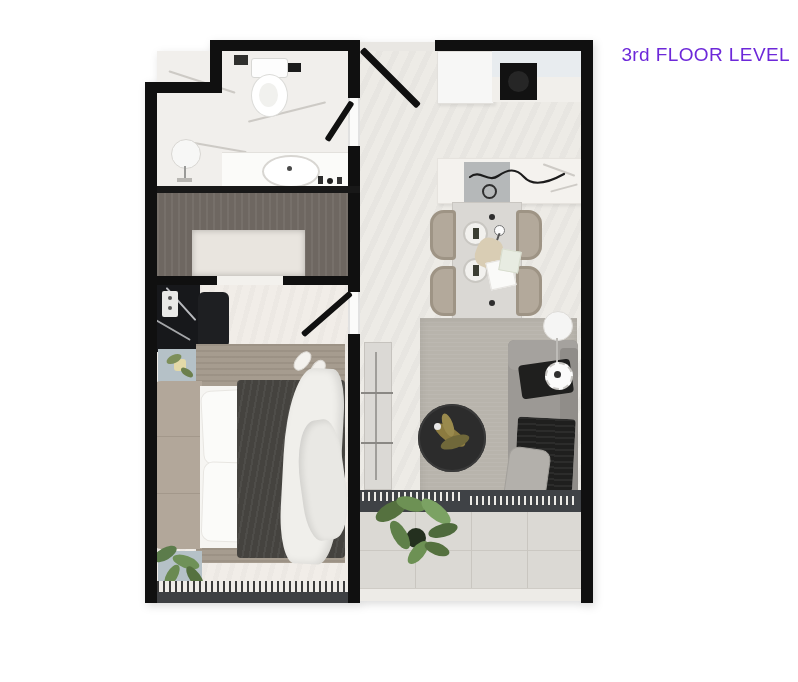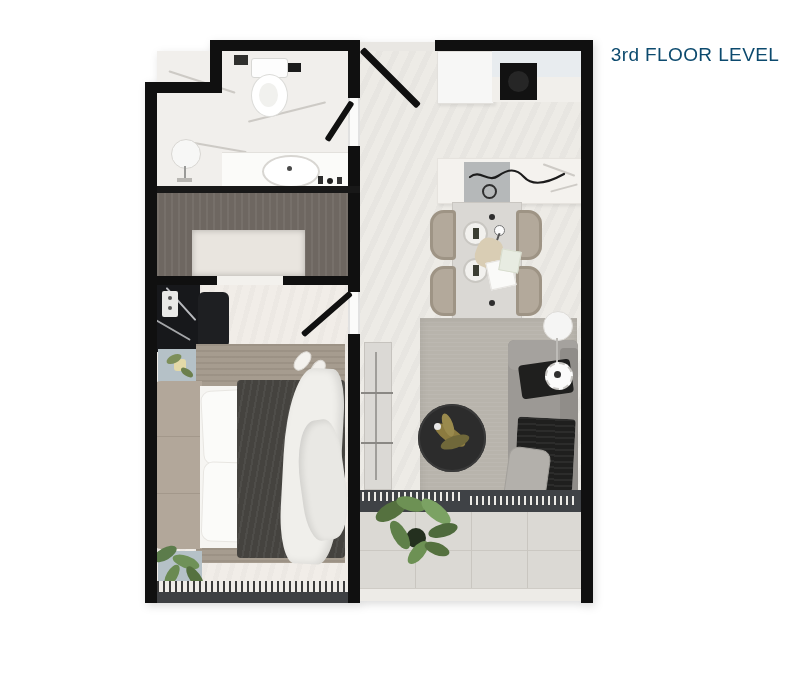--- a/index.html
+++ b/index.html
@@ -5,22 +5,22 @@
   html,body{margin:0;padding:0;background:#ffffff;width:798px;height:682px;overflow:hidden;
     font-family:"Liberation Sans", sans-serif;}
   #stage{position:relative;width:798px;height:682px;background:#fff;}
   .abs{position:absolute;}
   #plan{position:absolute;left:0;top:0;width:798px;height:682px;
     filter:drop-shadow(2px 3px 4px rgba(0,0,0,.14));}
   .wall{position:absolute;background:var(--wall,#101010);}
   .gapstrip{position:absolute;background:#f3f1ed;}
   .leaf{position:absolute;height:7px;background:var(--wall,#101010);
     transform-origin:0 50%;border-radius:2px;}
-  .title{position:absolute;left:600px;top:44px;width:190px;text-align:center;
-    font-size:19px;font-weight:500;letter-spacing:.4px;color:#0c4a6e;}
+  .title{position:absolute;left:600px;top:44px;width:190px;text-align:right;
+    font-size:19px;font-weight:500;letter-spacing:.4px;color:#6d28d9;}
   .floor-main{position:absolute;background:var(--floor_main,#edebe6);
     background-image:repeating-linear-gradient(115deg,rgba(0,0,0,.025) 0 6px,transparent 6px 15px);}
   .floor-bath{position:absolute;background:var(--floor_bath,#f1efec);}
   .floor-bed{position:absolute;background:var(--floor_bedroom,#f1ede8);
     background-image:repeating-linear-gradient(105deg,rgba(0,0,0,.02) 0 5px,transparent 5px 13px);}
   .vein{position:absolute;background:rgba(175,172,165,.55);height:2px;border-radius:2px;}
   .wardrobe{position:absolute;background:var(--wardrobe,#6e6761);
     background-image:repeating-linear-gradient(90deg,rgba(255,255,255,.06) 0 2px,transparent 2px 7px);}
   .recess{position:absolute;background:#e9e5df;box-shadow:inset 0 0 6px rgba(0,0,0,.25);}
   .rug-bed{position:absolute;background:var(--rug_bed,#a69c8f);

